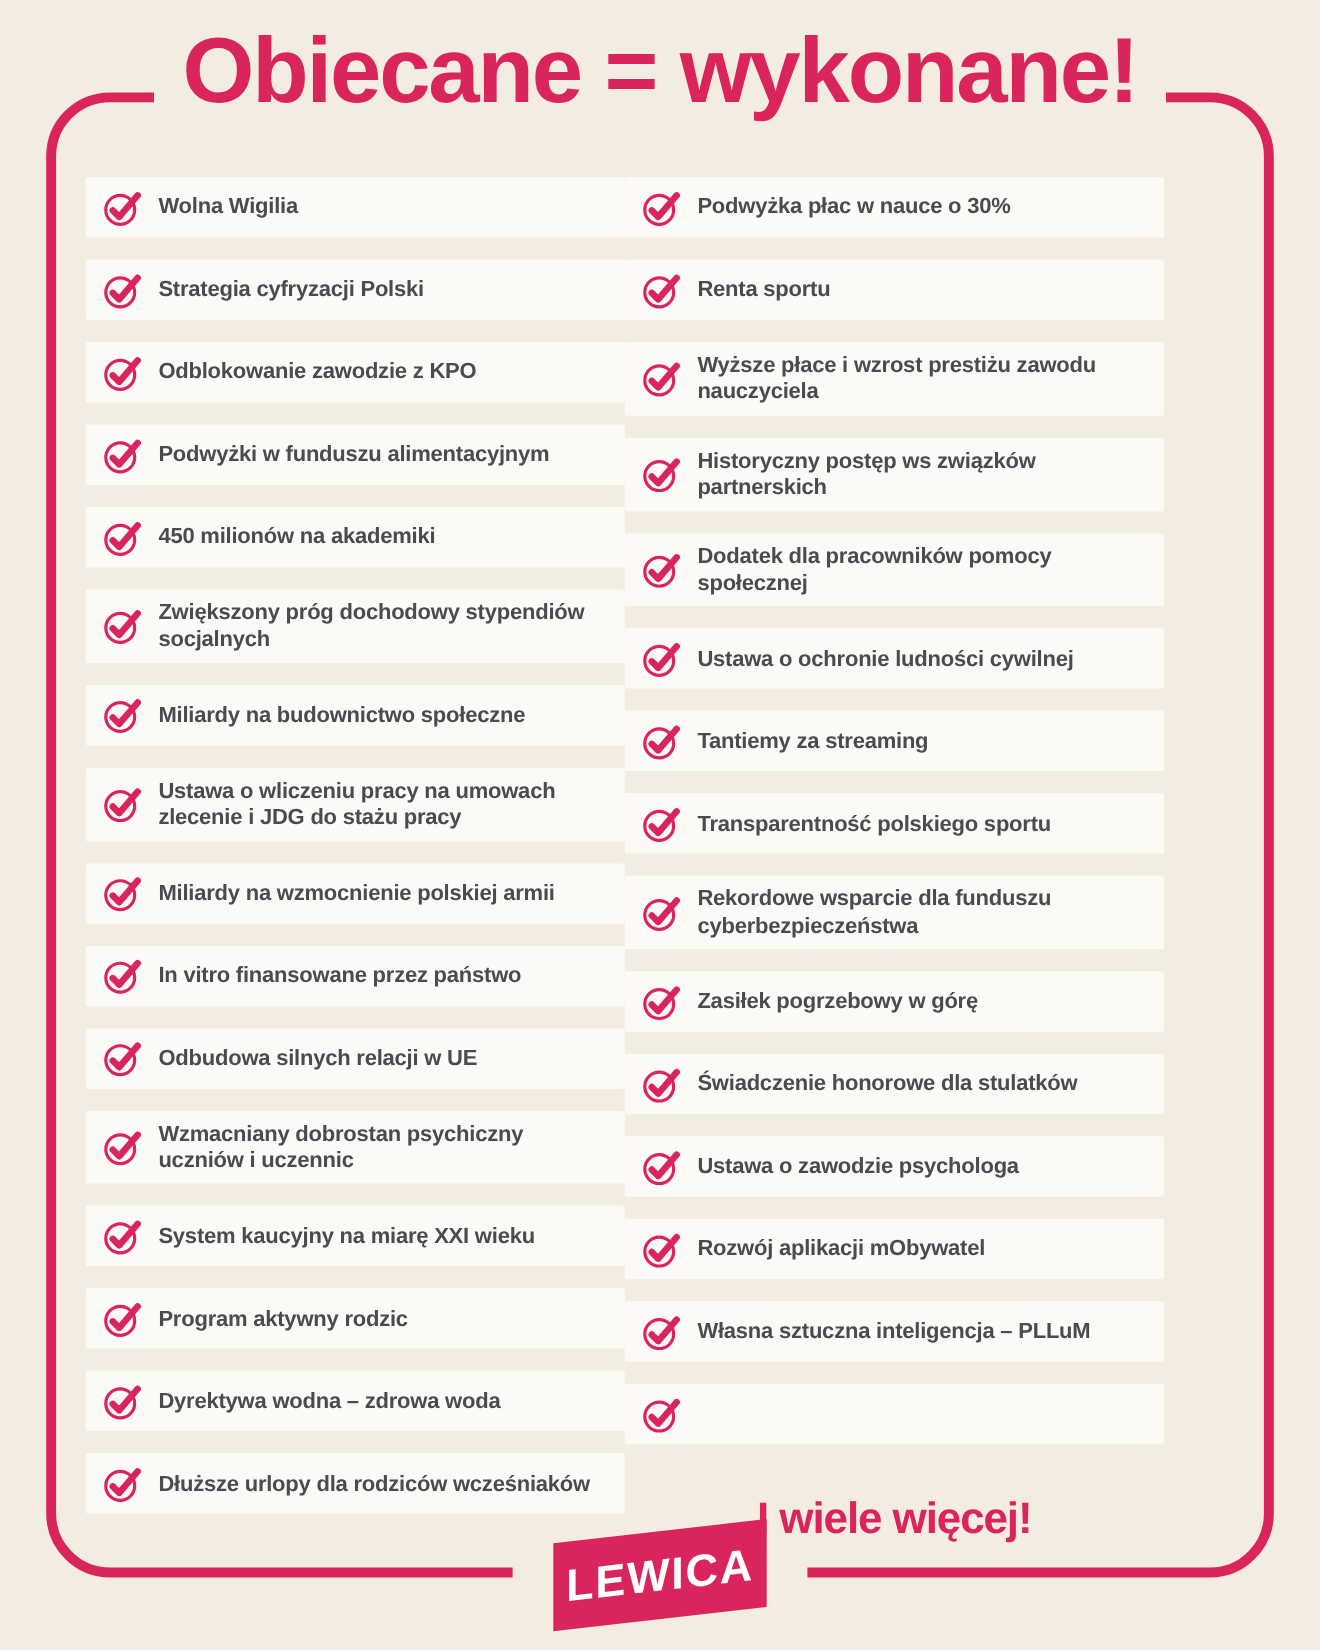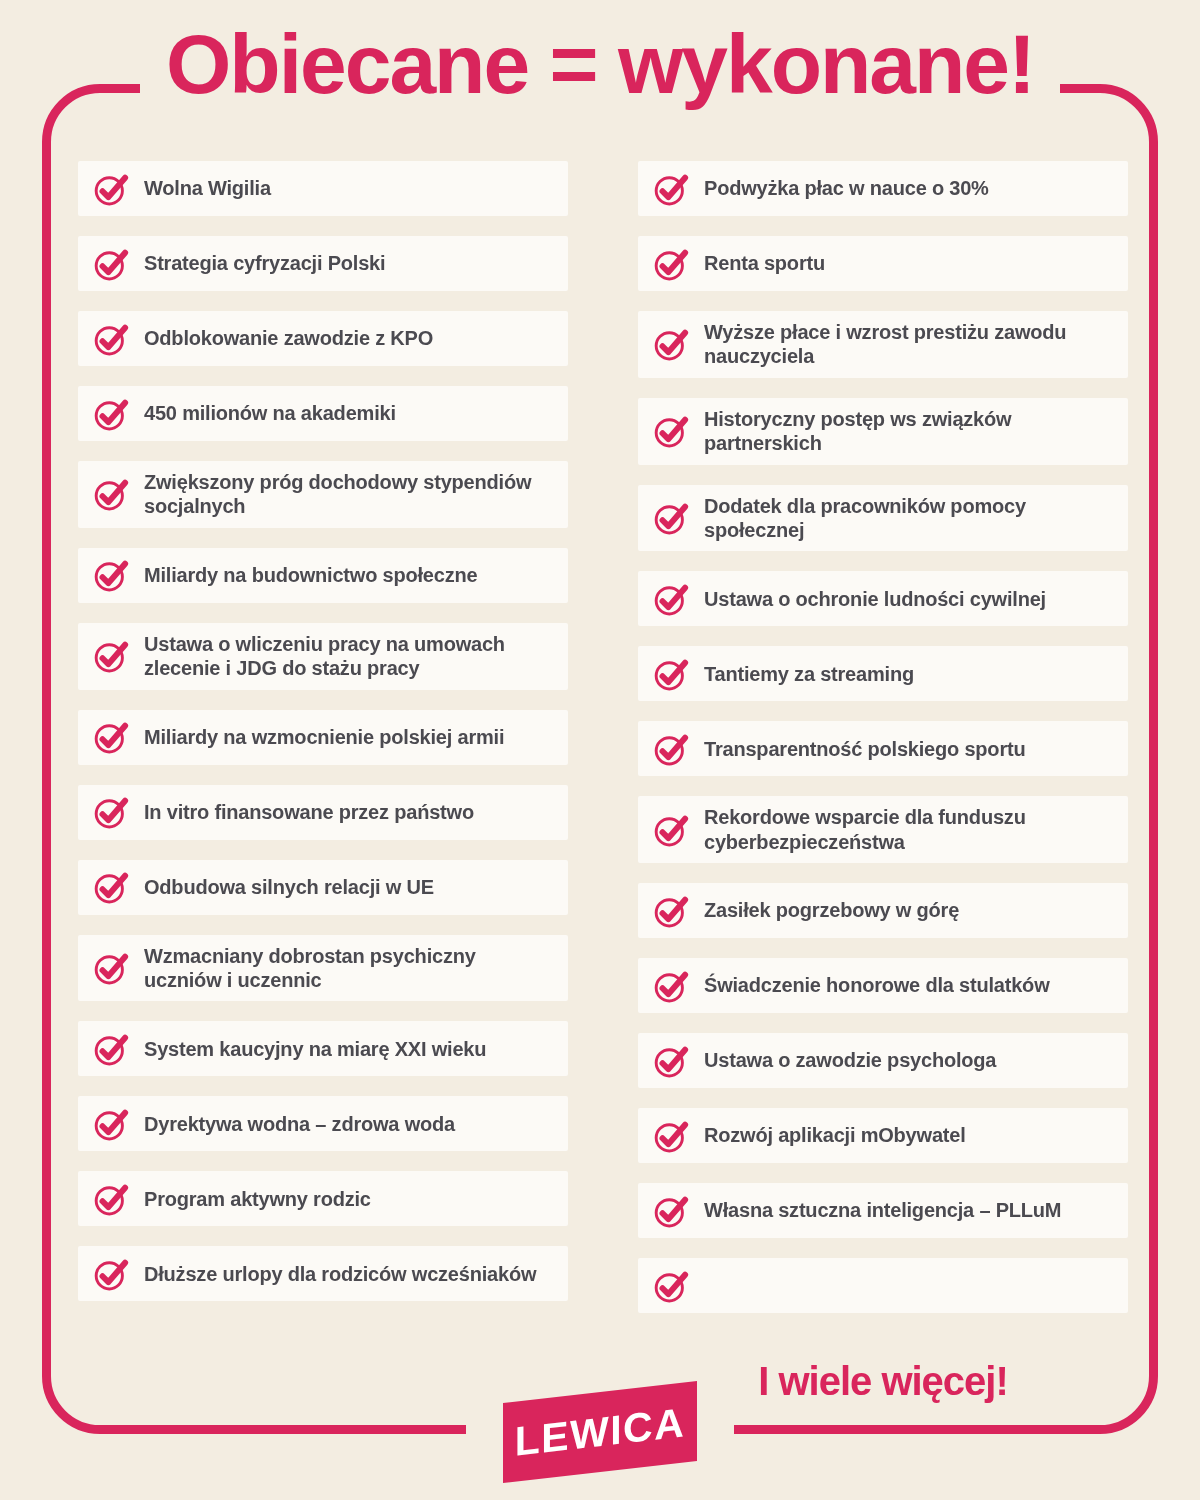--- a/index.html
+++ b/index.html
@@ -34,21 +34,20 @@
     font-size: 84px;
     font-weight: 700;
     letter-spacing: -2px;
     line-height: 1.02;
     white-space: nowrap;
   }
   .columns {
     position: absolute;
     left: 78px; top: 161px;
     display: flex;
-    gap: 70px;
     z-index: 1;
   }
   .col {
     width: 490px;
     display: flex;
     flex-direction: column;
     gap: 20px;
   }
   .item {
     background: var(--card, #fcfaf6);
@@ -136,20 +135,29 @@
   <div class="item">
     <span class="check">
       <svg width="38" height="36" viewBox="0 0 42 38" aria-hidden="true">
         <circle cx="18" cy="21" r="14.5" fill="none" stroke="#d9255c" stroke-width="3.2"></circle>
         <path d="M10.5 21.5 L17 28 L35.5 6.5" fill="none" stroke="#d9255c" stroke-width="6.6" stroke-linecap="round" stroke-linejoin="round"></path>
       </svg>
     </span>
     <span class="label">Odblokowanie zawodzie z KPO</span>
   </div>
 
+  <div class="item">
+    <span class="check">
+      <svg width="38" height="36" viewBox="0 0 42 38" aria-hidden="true">
+        <circle cx="18" cy="21" r="14.5" fill="none" stroke="#d9255c" stroke-width="3.2"></circle>
+        <path d="M10.5 21.5 L17 28 L35.5 6.5" fill="none" stroke="#d9255c" stroke-width="6.6" stroke-linecap="round" stroke-linejoin="round"></path>
+      </svg>
+    </span>
+    <span class="label">Podwyżki w funduszu alimentacyjnym</span>
+  </div>
 
   <div class="item">
     <span class="check">
       <svg width="38" height="36" viewBox="0 0 42 38" aria-hidden="true">
         <circle cx="18" cy="21" r="14.5" fill="none" stroke="#d9255c" stroke-width="3.2"></circle>
         <path d="M10.5 21.5 L17 28 L35.5 6.5" fill="none" stroke="#d9255c" stroke-width="6.6" stroke-linecap="round" stroke-linejoin="round"></path>
       </svg>
     </span>
     <span class="label">450 milionów na akademiki</span>
   </div>
@@ -237,31 +245,31 @@
     <span class="label">System kaucyjny na miarę XXI wieku</span>
   </div>
 
   <div class="item">
     <span class="check">
       <svg width="38" height="36" viewBox="0 0 42 38" aria-hidden="true">
         <circle cx="18" cy="21" r="14.5" fill="none" stroke="#d9255c" stroke-width="3.2"></circle>
         <path d="M10.5 21.5 L17 28 L35.5 6.5" fill="none" stroke="#d9255c" stroke-width="6.6" stroke-linecap="round" stroke-linejoin="round"></path>
       </svg>
     </span>
+    <span class="label">Program aktywny rodzic</span>
+  </div>
+
+  <div class="item">
+    <span class="check">
+      <svg width="38" height="36" viewBox="0 0 42 38" aria-hidden="true">
+        <circle cx="18" cy="21" r="14.5" fill="none" stroke="#d9255c" stroke-width="3.2"></circle>
+        <path d="M10.5 21.5 L17 28 L35.5 6.5" fill="none" stroke="#d9255c" stroke-width="6.6" stroke-linecap="round" stroke-linejoin="round"></path>
+      </svg>
+    </span>
     <span class="label">Dyrektywa wodna – zdrowa woda</span>
-  </div>
-
-  <div class="item">
-    <span class="check">
-      <svg width="38" height="36" viewBox="0 0 42 38" aria-hidden="true">
-        <circle cx="18" cy="21" r="14.5" fill="none" stroke="#d9255c" stroke-width="3.2"></circle>
-        <path d="M10.5 21.5 L17 28 L35.5 6.5" fill="none" stroke="#d9255c" stroke-width="6.6" stroke-linecap="round" stroke-linejoin="round"></path>
-      </svg>
-    </span>
-    <span class="label">Program aktywny rodzic</span>
   </div>
 
   <div class="item">
     <span class="check">
       <svg width="38" height="36" viewBox="0 0 42 38" aria-hidden="true">
         <circle cx="18" cy="21" r="14.5" fill="none" stroke="#d9255c" stroke-width="3.2"></circle>
         <path d="M10.5 21.5 L17 28 L35.5 6.5" fill="none" stroke="#d9255c" stroke-width="6.6" stroke-linecap="round" stroke-linejoin="round"></path>
       </svg>
     </span>
     <span class="label">Dłuższe urlopy dla rodziców wcześniaków</span>

